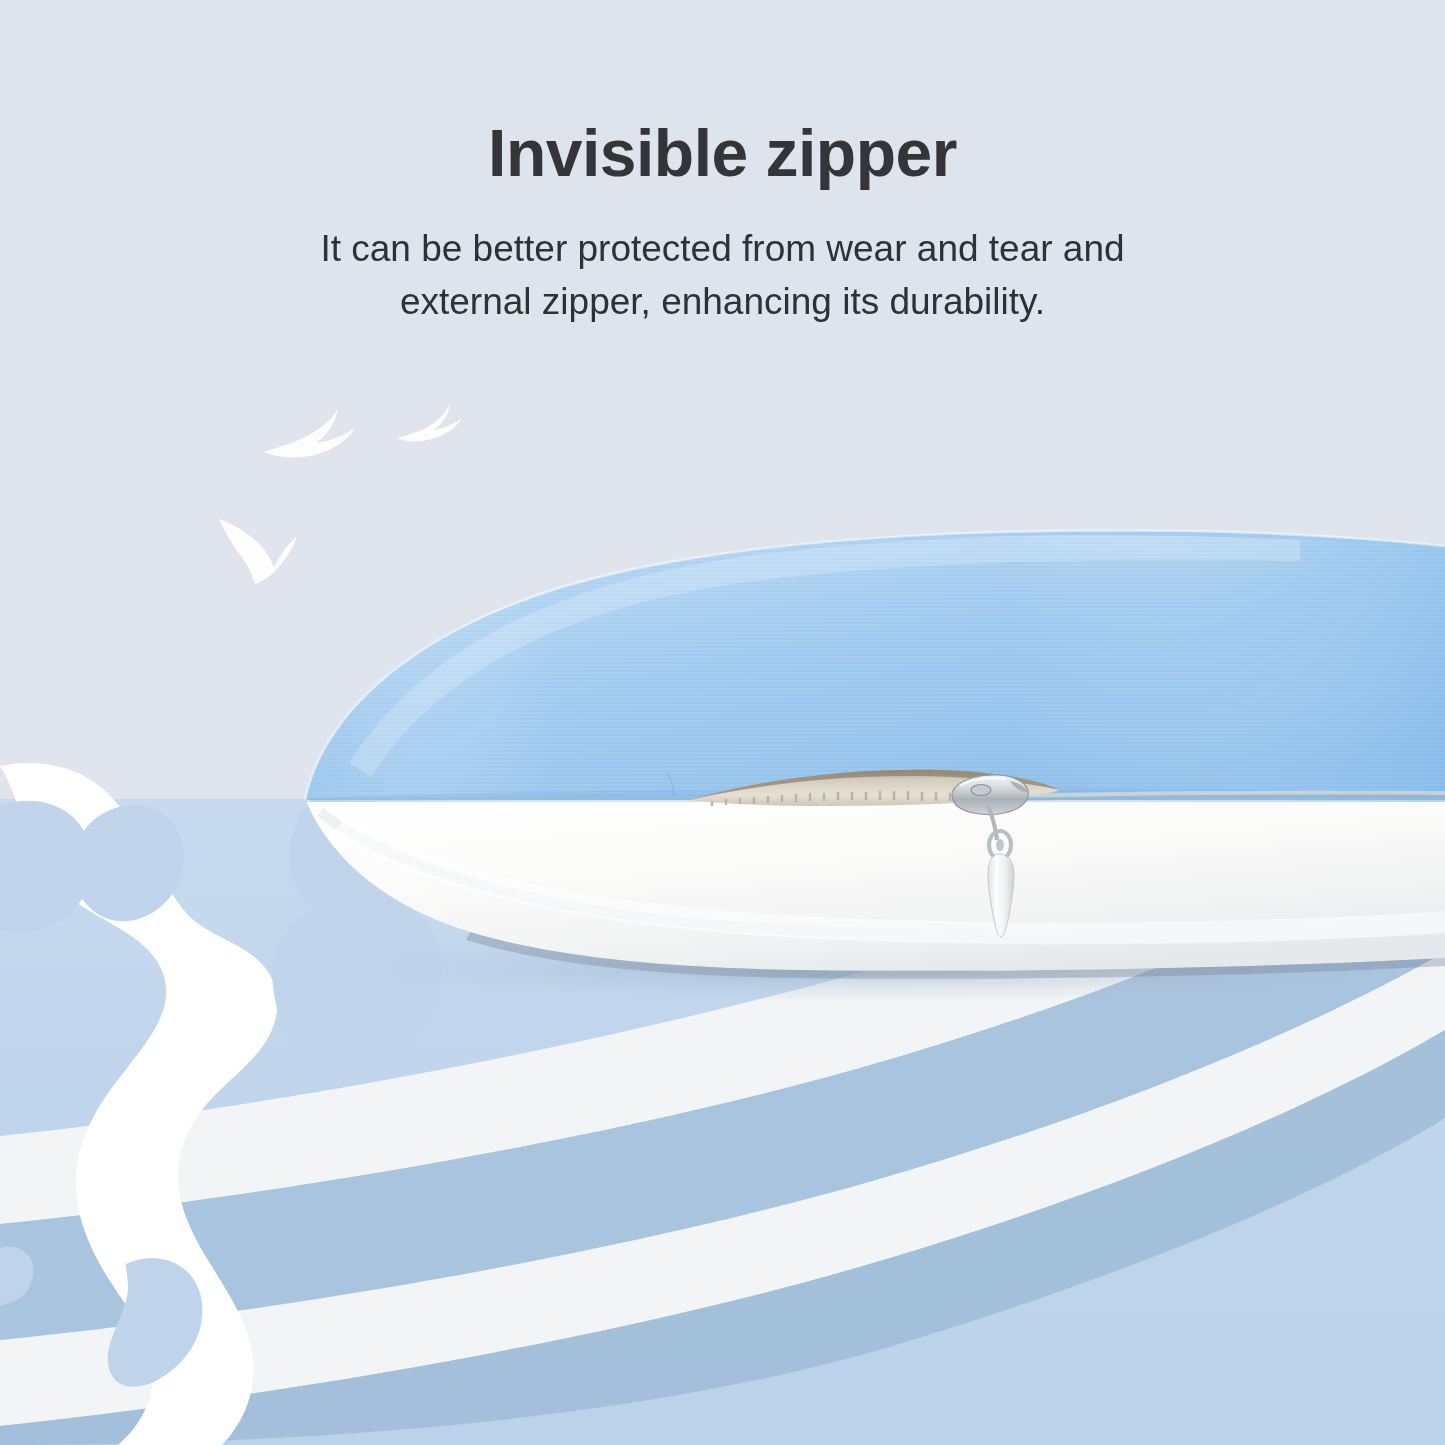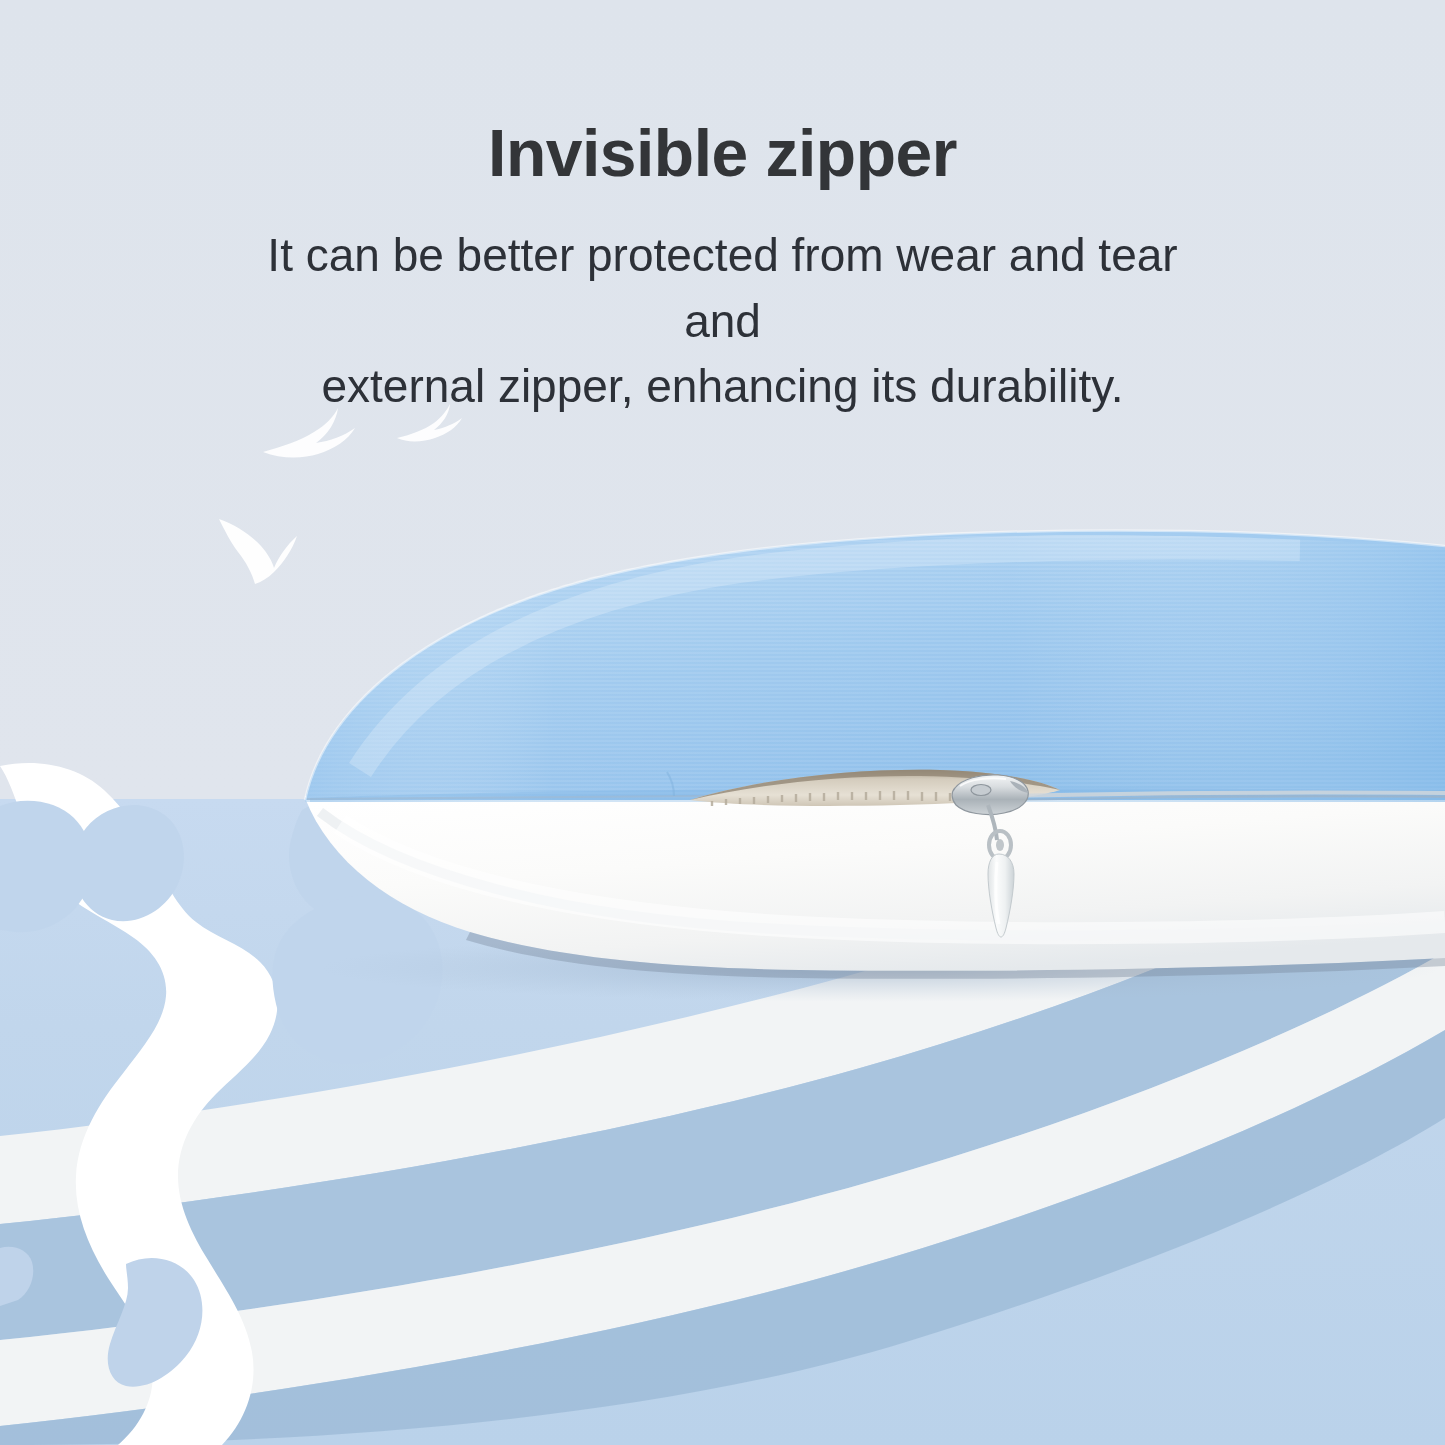--- a/index.html
+++ b/index.html
@@ -41,21 +41,21 @@
     margin: 0;
     font-size: 66px;
     font-weight: bold;
     letter-spacing: -0.5px;
     color: #333538;
     line-height: 1.08;
   }
   .subhead {
     margin: 34px auto 0;
     width: 980px;
-    font-size: 46px;
+    font-size: 37px;
     font-weight: normal;
     color: #2d3138;
     line-height: 1.42;
   }
   .subhead span { display: block; }
 </style>
 </head>
 <body>
 
 <div id="stage">

